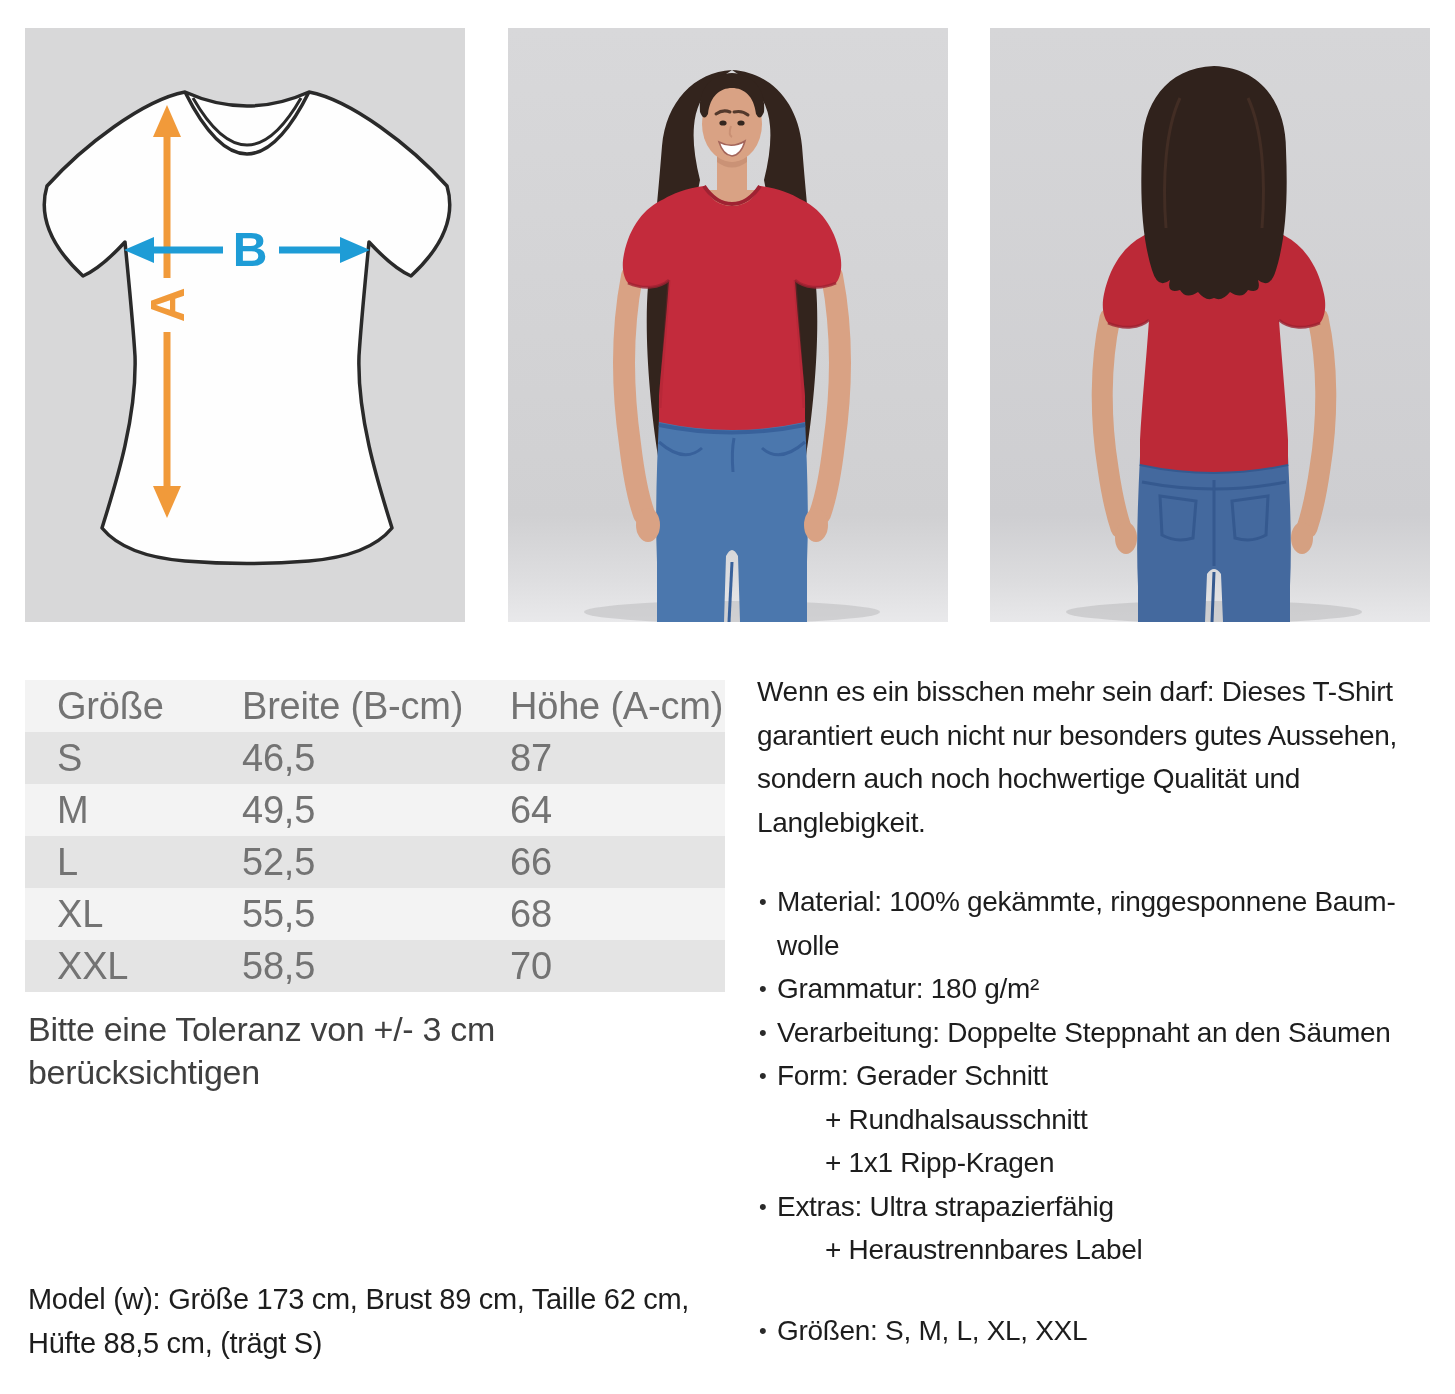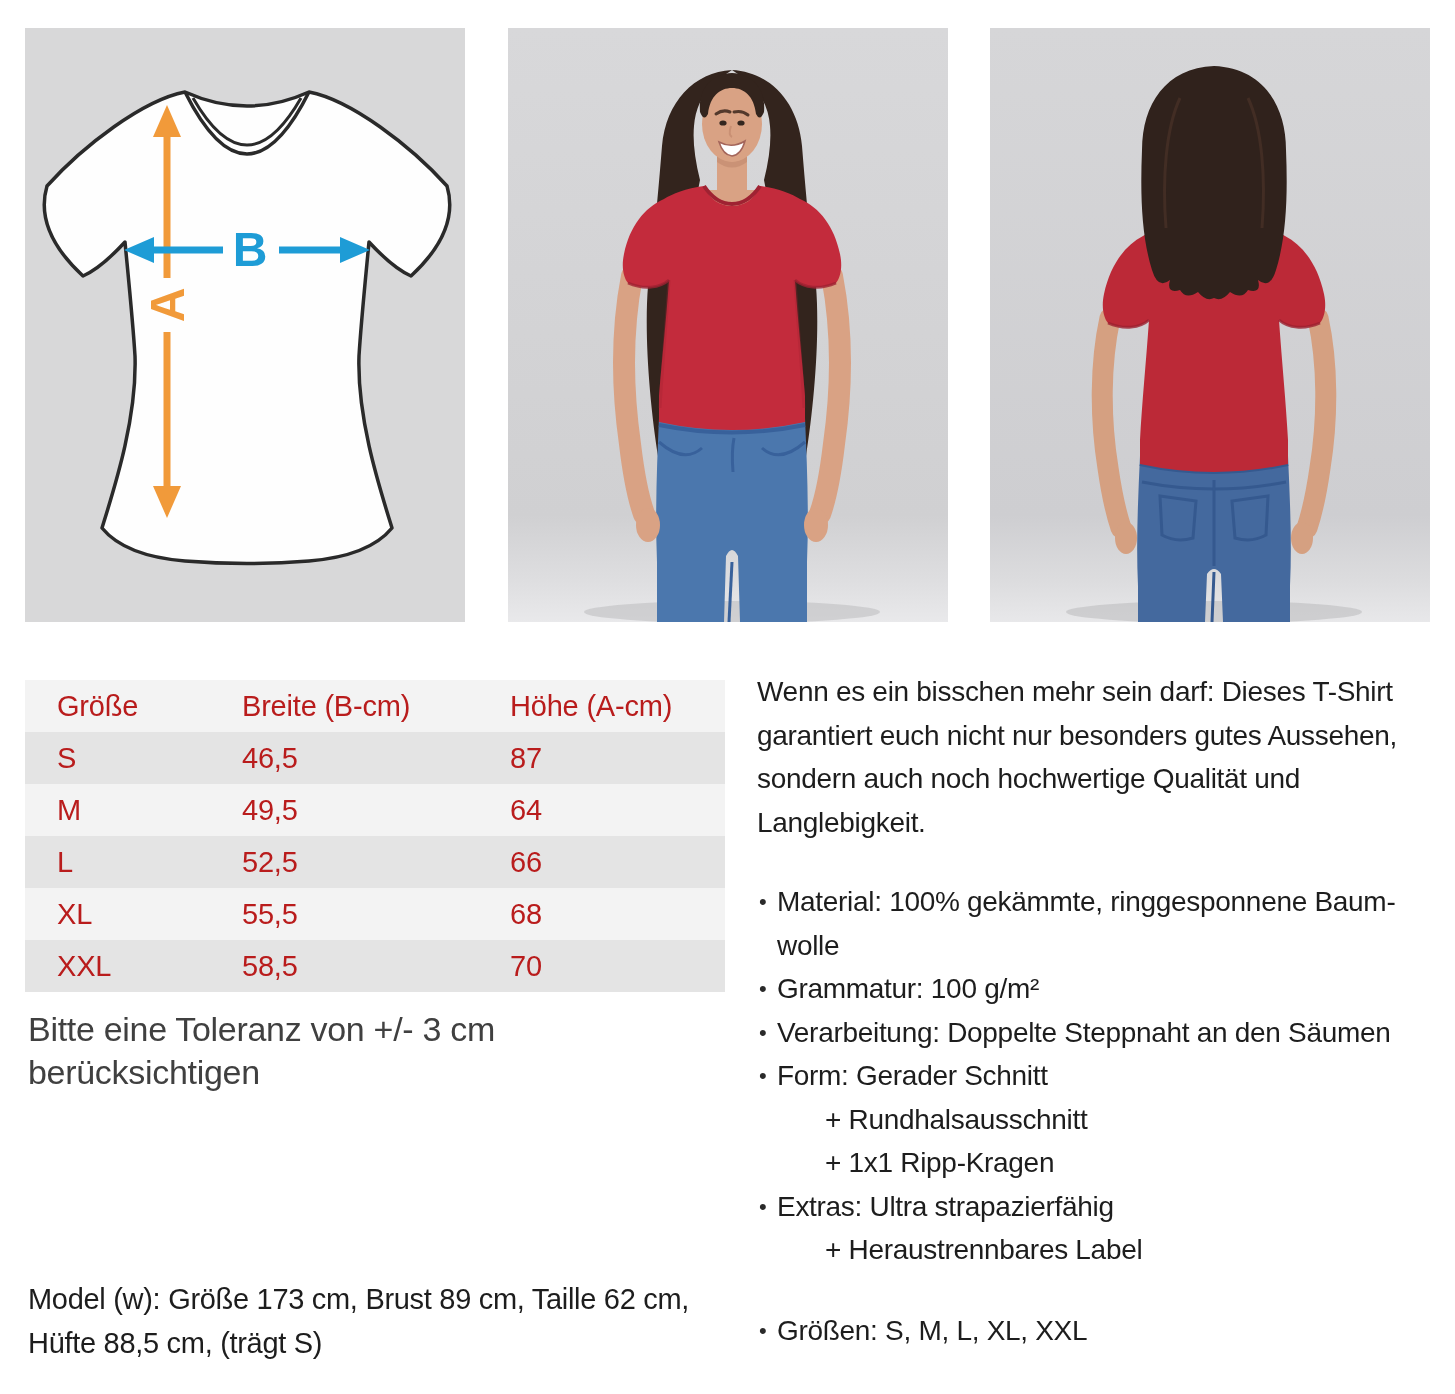--- a/index.html
+++ b/index.html
@@ -8,21 +8,21 @@
 
   .abs{position:absolute;}
 
   
   #size-diagram{left:25px;top:28px;width:440px;height:594px;}
   #photo-front{left:508px;top:28px;width:440px;height:594px;}
   #photo-back{left:990px;top:28px;width:440px;height:594px;}
 
   
   #size-table{left:25px;top:680px;width:700px;border-collapse:collapse;table-layout:fixed;
-              font-size:29px;color:#b91c1c;letter-spacing:-0.2px;}
+              font-size:38px;color:#737373;letter-spacing:-0.2px;}
   #size-table th,#size-table td{height:52px;font-weight:400;text-align:left;padding:0;}
   #size-table th:first-child,#size-table td:first-child{padding-left:32px;}
   #size-table .col-a{width:217px;}
   #size-table .col-b{width:268px;}
   #size-table .col-c{width:215px;}
   #size-table thead tr{background:#f3f3f3;}
   #size-table tbody tr:nth-child(odd){background:#e4e4e4;}
   #size-table tbody tr:nth-child(even){background:#f3f3f3;}
 
   
@@ -265,21 +265,21 @@
   </div>
 
   <div id="description" class="abs">
     <p class="intro">Wenn es ein bisschen mehr sein darf: Dieses T-Shirt garantiert euch nicht nur besonders gutes Aussehen, sondern auch noch hochwertige Qualität und Langlebigkeit.</p>
     <ul id="feature-list">
         <li>
       <span>Material: 100% gekämmte, ringgesponnene Baum­wolle</span>
       <div></div>
     </li>
         <li>
-      <span>Grammatur: 100 g/m²</span>
+      <span>Grammatur: 180 g/m²</span>
       <div></div>
     </li>
         <li>
       <span>Verarbeitung: Doppelte Steppnaht an den Säumen</span>
       <div></div>
     </li>
         <li>
       <span>Form: Gerader Schnitt</span>
       <div>
             <div class="sub-item">+ Rundhalsausschnitt</div>

